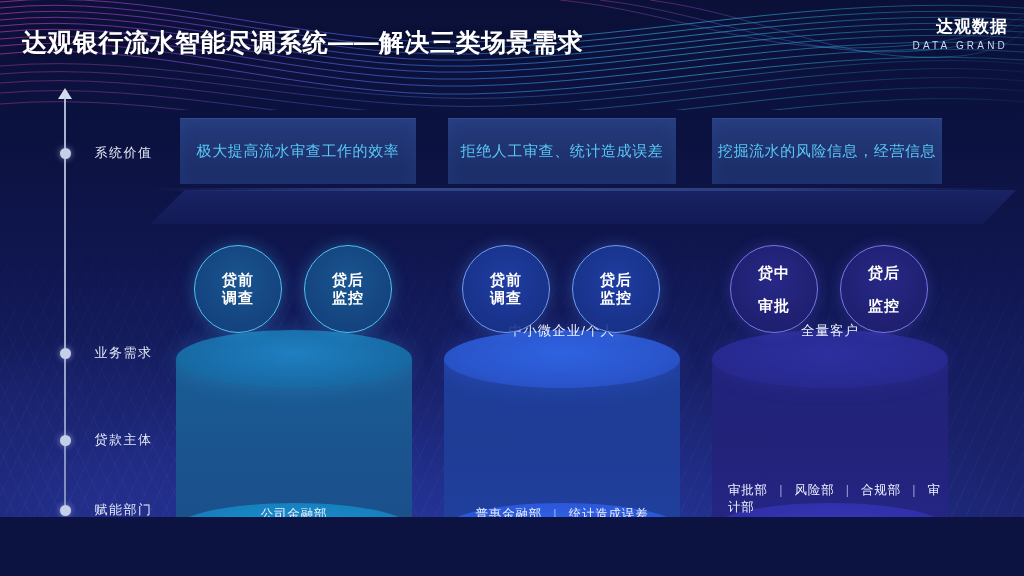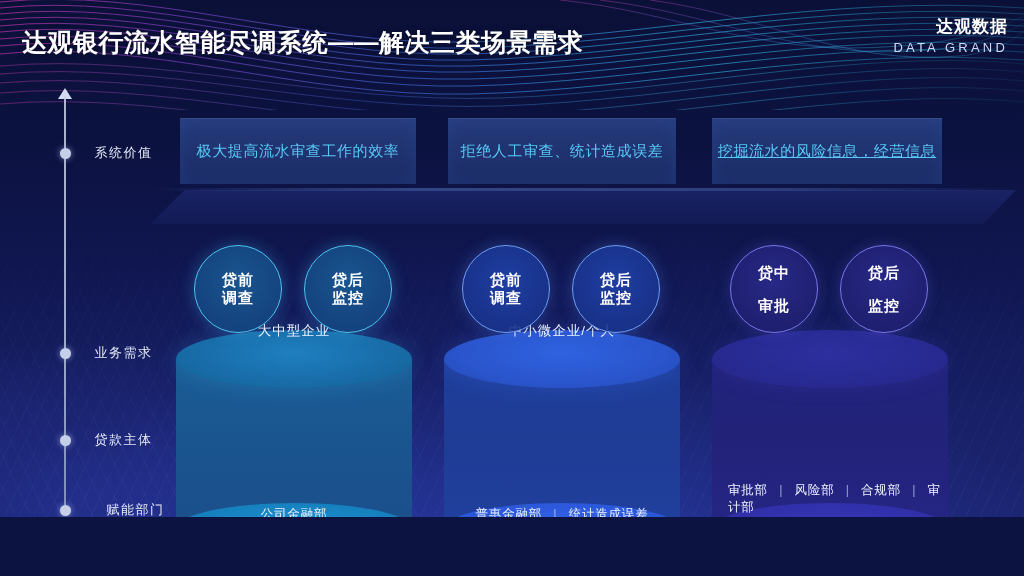--- a/index.html
+++ b/index.html
@@ -46,21 +46,21 @@
 
   
   .title {
     position: absolute; left: 22px; top: 26px;
     font-size: 25px; font-weight: bold; color: #ffffff;
     letter-spacing: 0.5px; white-space: nowrap;
     text-shadow: 0 1px 6px rgba(0,0,0,0.45);
   }
   .logo { position: absolute; right: 16px; top: 18px; text-align: right; }
   .logo-cn { font-size: 17px; font-weight: bold; color: #ffffff; letter-spacing: 1px; line-height: 1.1; }
-  .logo-en { font-size: 13px; color: #cfd8f5; letter-spacing: 3.2px; margin-top: 3px; padding-left: 10px; }
+  .logo-en { font-size: 10px; color: #cfd8f5; letter-spacing: 3.2px; margin-top: 3px; padding-left: 10px; }
 
   
   .axis-line {
     position: absolute; left: 64px; top: 96px; width: 2px; height: 416px;
     background: linear-gradient(180deg, #c9d2ea 0%, #b4bfdd 60%, #8f9cc4 100%);
     opacity: 0.85;
   }
   .axis-arrow {
     position: absolute; left: 58px; top: 88px;
     width: 0; height: 0;
@@ -93,21 +93,21 @@
   .value-box {
     position: absolute; top: 118px; height: 66px;
     display: flex; align-items: center; justify-content: center;
     font-size: 15px; color: #58c8f5; letter-spacing: 0.6px;
     background: linear-gradient(180deg, rgba(38,60,126,0.95) 0%, rgba(27,45,104,0.95) 100%);
     border-top: 1px solid rgba(110,160,230,0.28);
     box-shadow: inset 0 0 18px rgba(60,110,200,0.16);
   }
   .vb1 { left: 180px; width: 236px; }
   .vb2 { left: 448px; width: 228px; }
-  .vb3 { left: 712px; width: 230px; text-decoration: underline; }
+  .vb3 { left: 712px; width: 230px; }
 
   
   .cyl { position: absolute; }
 
   .cyl-body {
     position: absolute; left: 0; top: 30px; width: 100%; height: 190px;
   }
   .cyl-top {
     position: absolute; left: 0; top: 0; width: 100%; height: 58px;
     border-radius: 50%;
@@ -254,39 +254,38 @@
     <div class="axis-label">系统价值</div>
   </div>
   <div class="axis-node" style="left:64px; top:344px;">
     <div class="axis-dot"></div>
     <div class="axis-label">业务需求</div>
   </div>
   <div class="axis-node" style="left:64px; top:431px;">
     <div class="axis-dot"></div>
     <div class="axis-label">贷款主体</div>
   </div>
-  <div class="axis-node" style="left:64px; top:501px;gap:12px;">
+  <div class="axis-node" style="left:64px; top:501px;">
     <div class="axis-dot"></div>
     <div class="axis-label">赋能部门</div>
   </div>
 
   <div class="value-box vb1">极大提高流水审查工作的效率</div>
   <div class="value-box vb2">拒绝人工审查、统计造成误差</div>
   <div class="value-box vb3">挖掘流水的风险信息，经营信息</div>
 
   <div class="platform-glow"></div>
   <div class="platform"></div>
 
   <div class="cyl" id="cyl1">
     <div class="cyl-body">
       <div class="cyl-wall"></div>
       <div class="cyl-top"></div>
       <div class="cyl-bottom"></div>
     </div>
-    <div class="cyl-text t-mid">大中型企业</div>
     <div class="cyl-text small t-bot">
       <span>公司金融部</span>
     </div>
     <div class="bubble b-l">
       <span>贷前</span>
       <span>调查</span>
     </div>
     <div class="bubble b-r">
       <span>贷后</span>
       <span>监控</span>
@@ -314,20 +313,21 @@
       <span>监控</span>
     </div>
   </div>
 
   <div class="cyl" id="cyl3">
     <div class="cyl-body">
       <div class="cyl-wall"></div>
       <div class="cyl-top"></div>
       <div class="cyl-bottom"></div>
     </div>
+    <div class="cyl-text t-mid">全量客户</div>
     <div class="cyl-text small t-bot wrap">
       <span>审批部</span>
       <span class="sep">|</span>
       <span>风险部</span>
       <span class="sep">|</span>
       <span>合规部</span>
       <span class="sep">|</span>
       <span>审计部</span>
     </div>
     <div class="bubble b-l">

